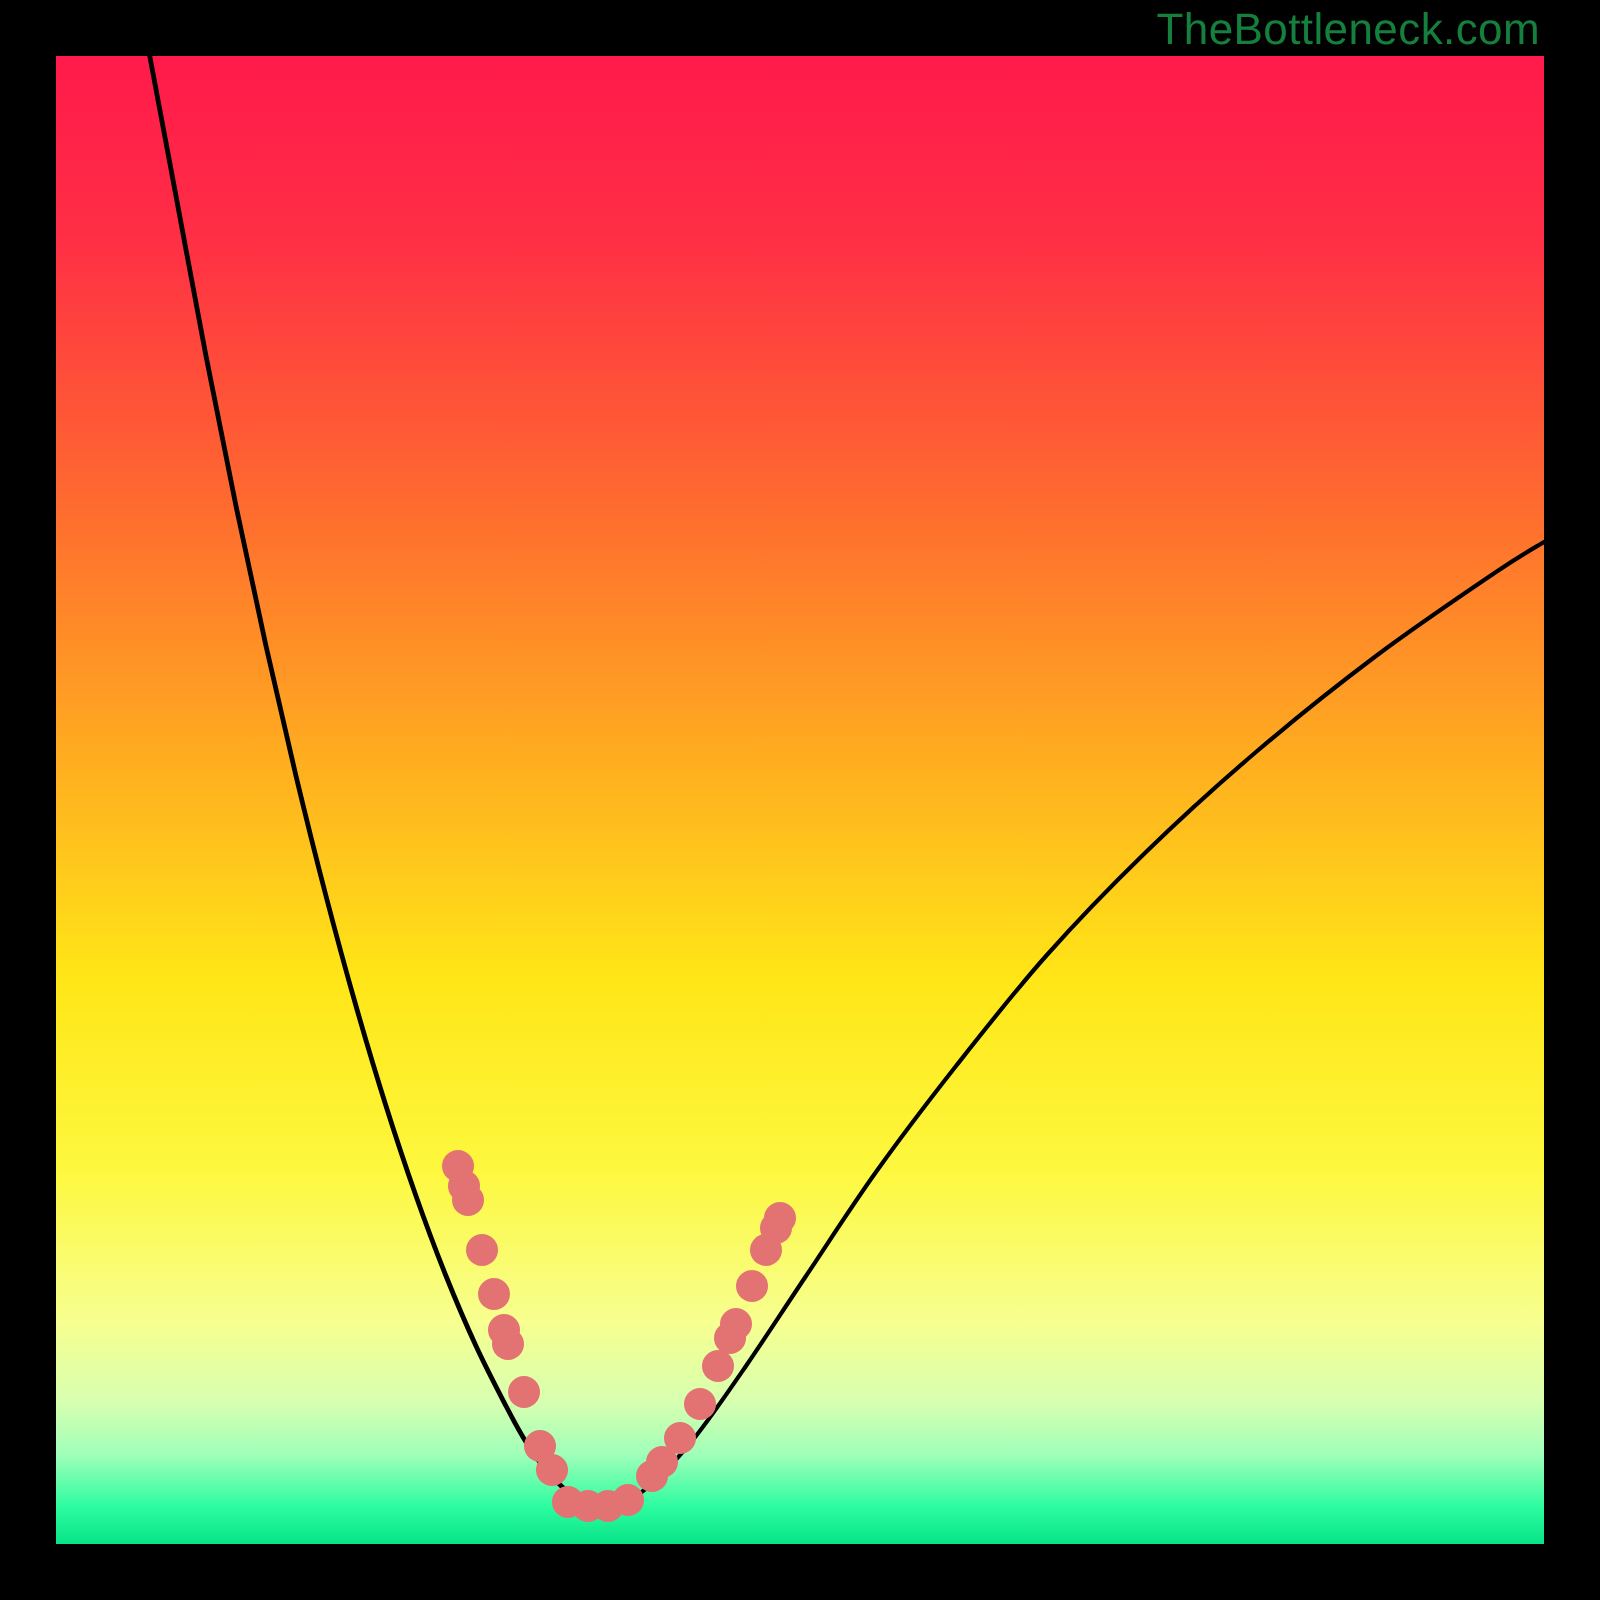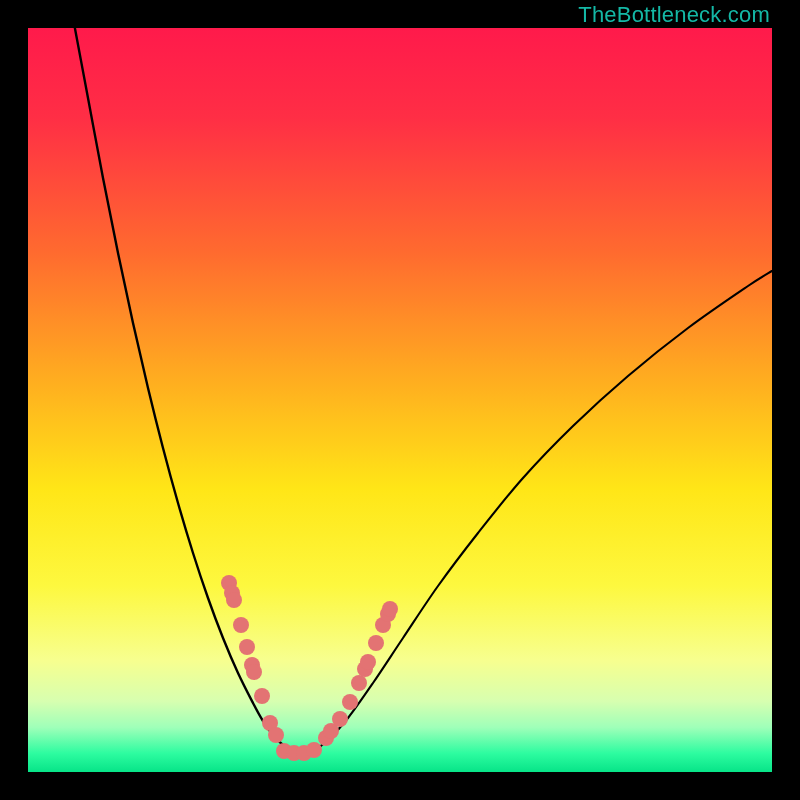--- a/index.html
+++ b/index.html
@@ -24,21 +24,21 @@
     width: 100%;
     height: 100%;
   }
   .watermark {
     position: absolute;
     top: 2px;
     right: 30px;
     font-family: Arial, Helvetica, sans-serif;
     font-size: 22px;
     font-weight: 500;
-    color: #14b8a6;
+    color: #15803d;
     letter-spacing: 0.2px;
   }
   svg.curves {
     position: absolute;
     left: 0;
     top: 0;
     width: 100%;
     height: 100%;
   }
 </style>

